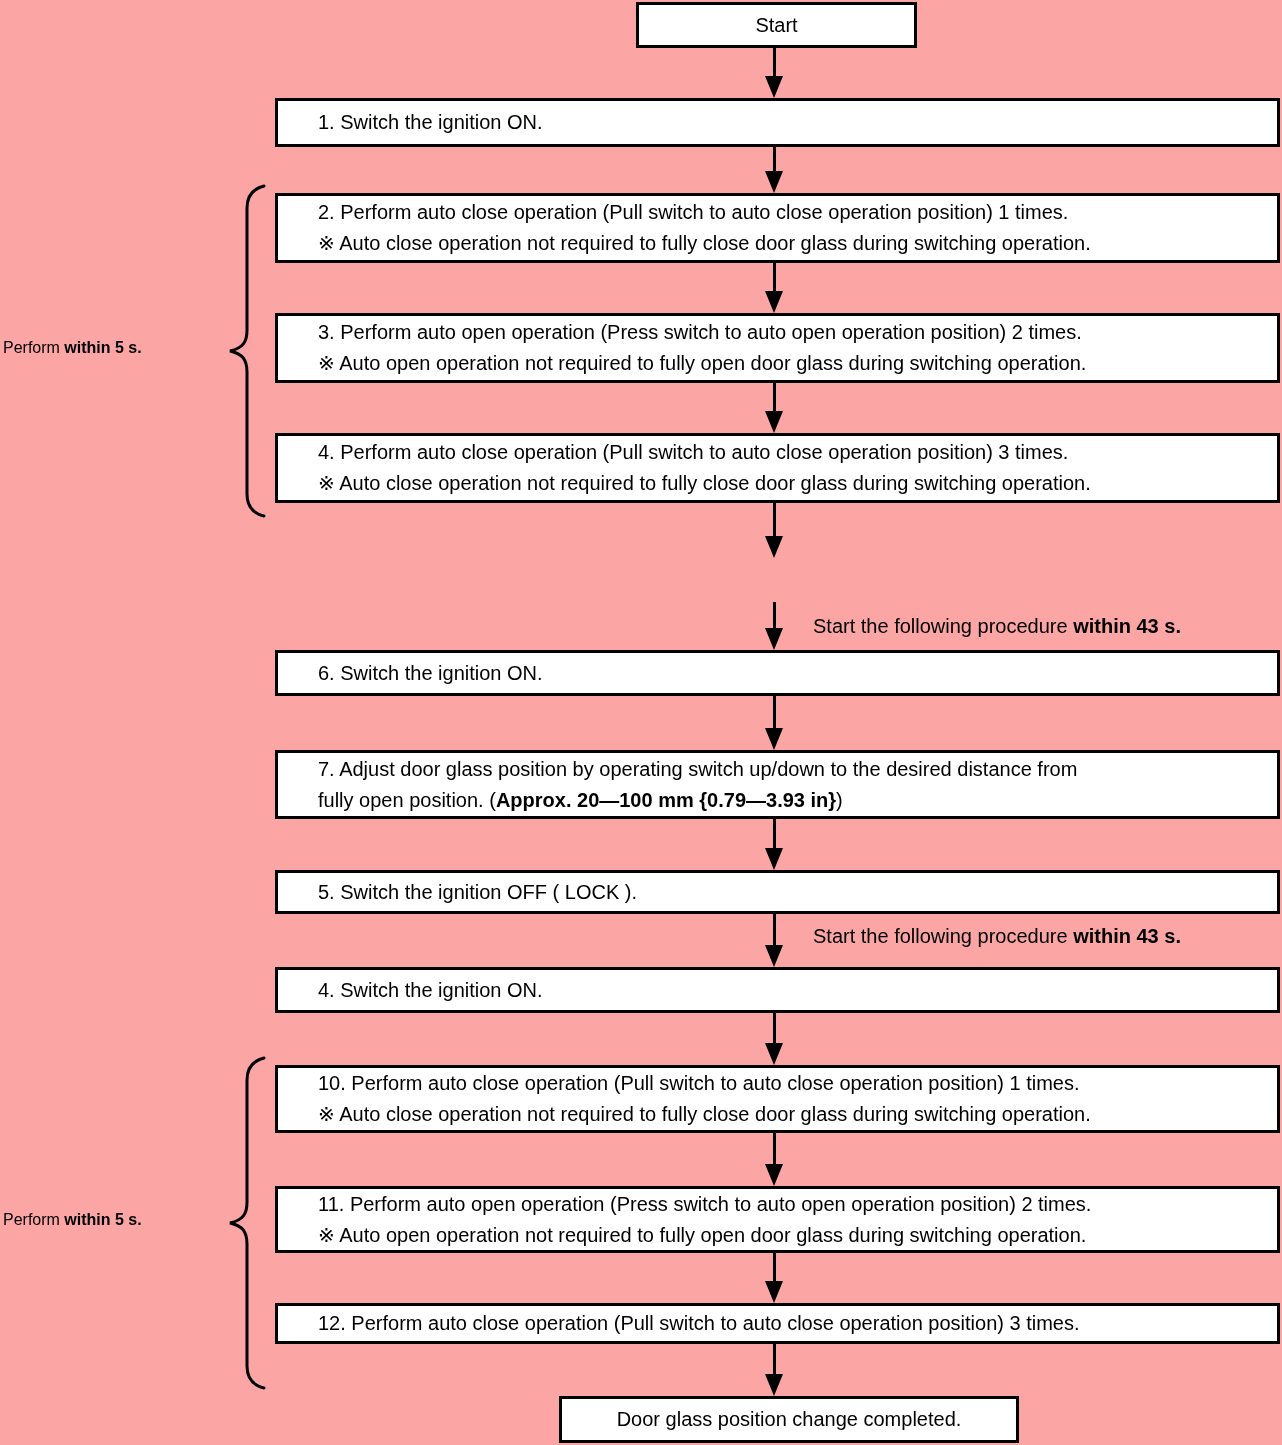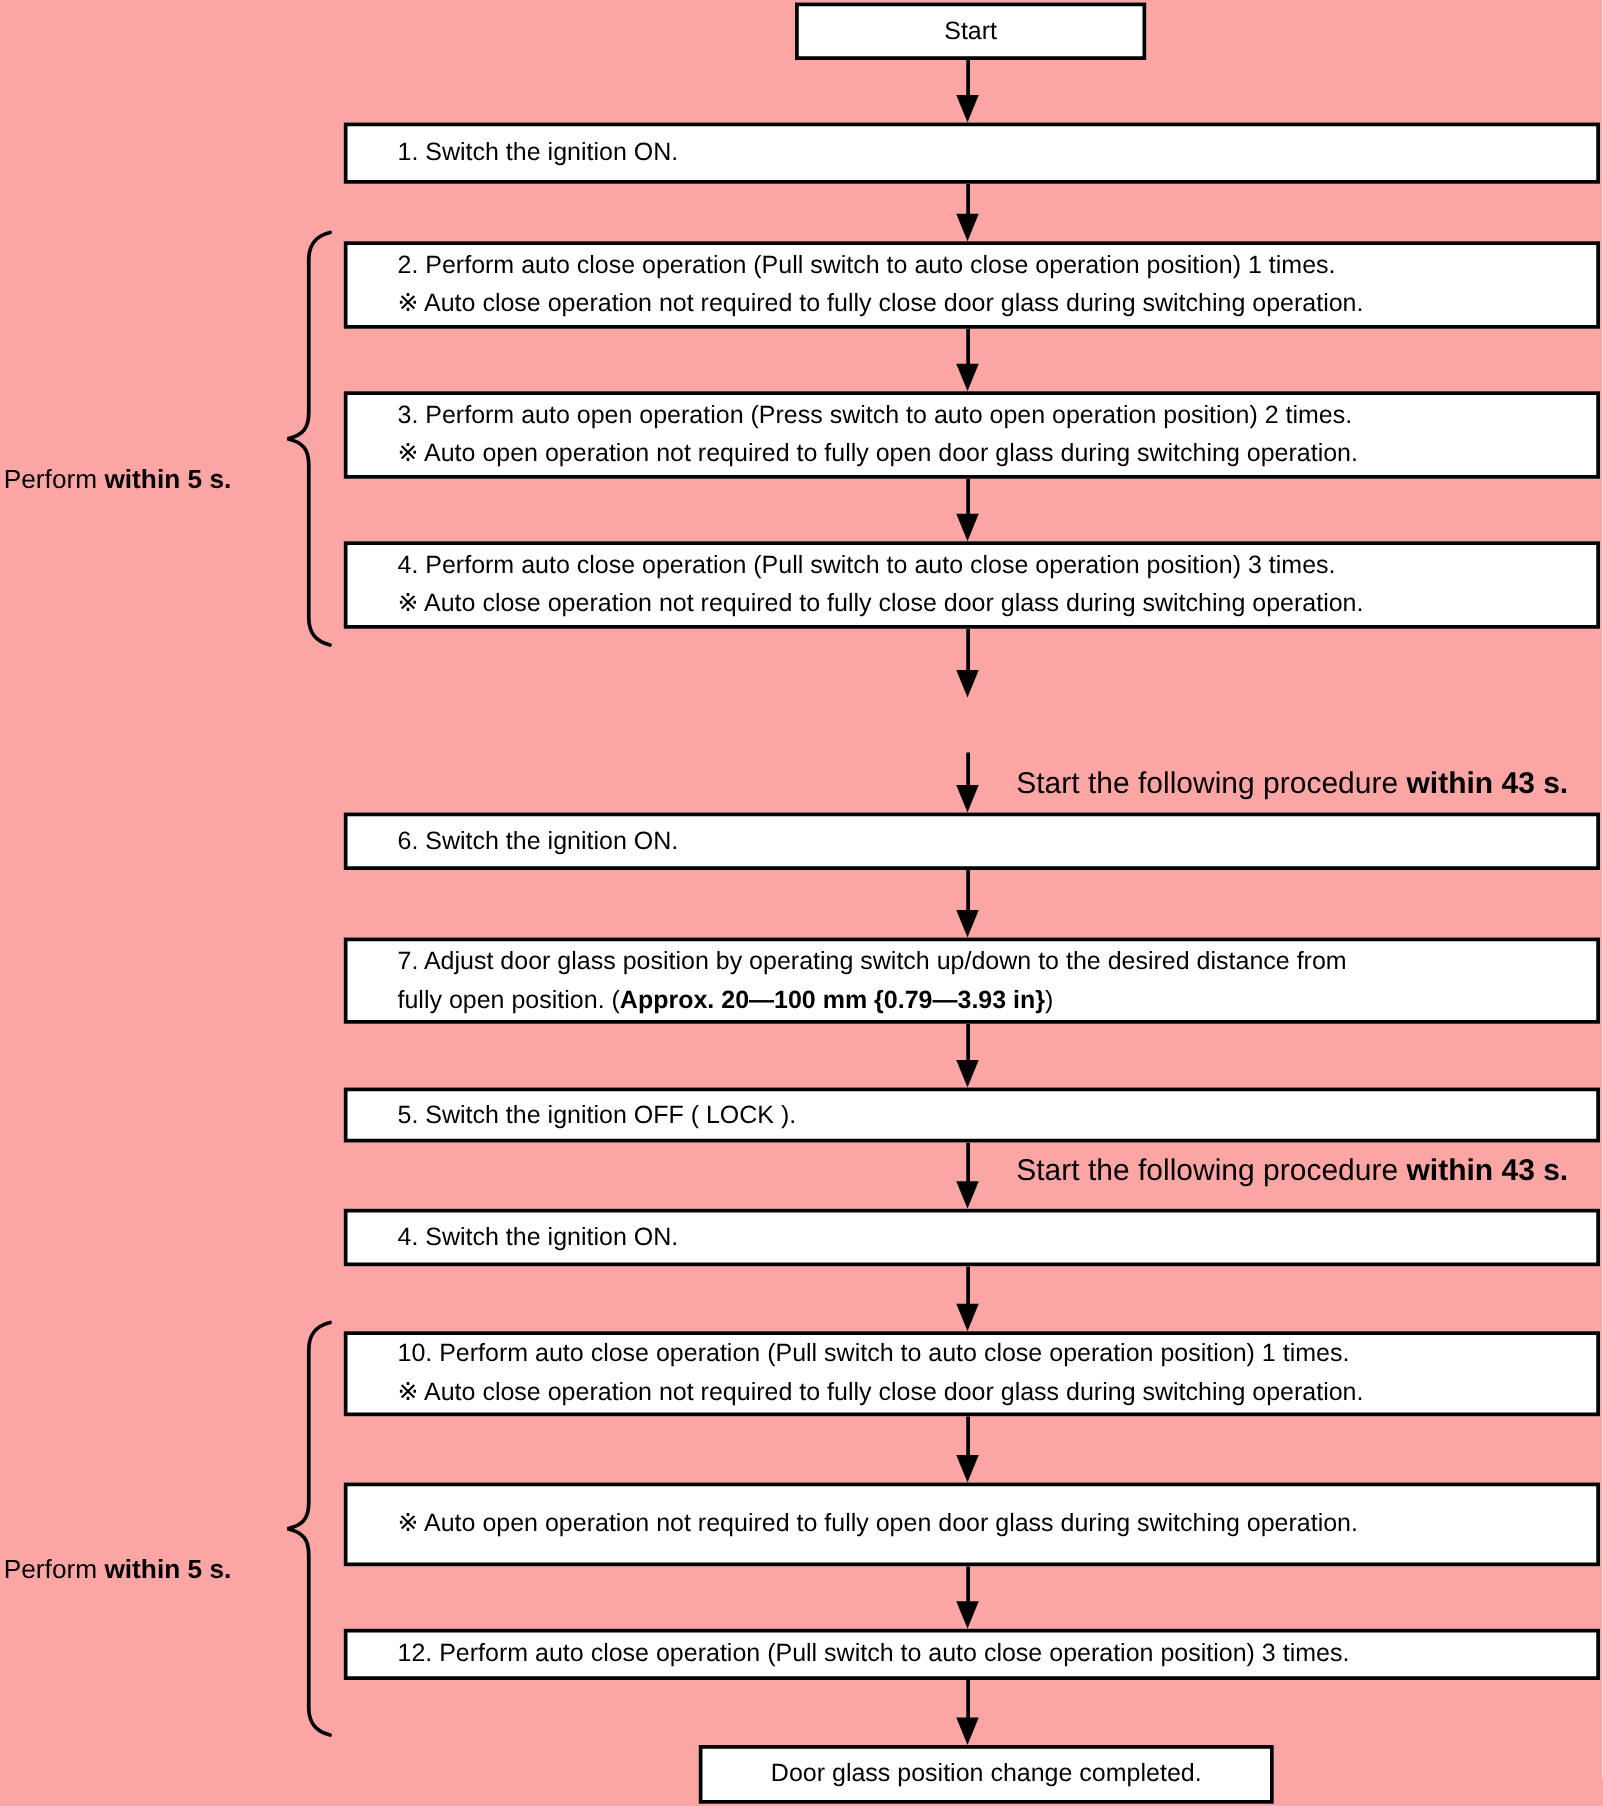--- a/index.html
+++ b/index.html
@@ -25,22 +25,22 @@
   .arrow .shaft{
     position:absolute;display:block;
     left:50%;margin-left:-1.5px;top:0;bottom:18px;width:3px;background:#000;
   }
   .arrow .head{
     position:absolute;display:block;bottom:0;left:0;width:0;height:0;
     border-left:9px solid transparent;border-right:9px solid transparent;
     border-top:22px solid #000;
   }
 
-  .side-label{position:absolute;left:3px;font-size:21px;line-height:24px;white-space:nowrap;margin-top:36px;}
-  .timing{position:absolute;left:813px;font-size:24px;line-height:23px;white-space:nowrap;}
+  .side-label{position:absolute;left:3px;font-size:16px;line-height:24px;white-space:nowrap;}
+  .timing{position:absolute;left:813px;font-size:20px;line-height:23px;white-space:nowrap;}
   .b{font-weight:700;}
   .brace{position:absolute;left:221px;}
 </style>
 </head>
 <body>
 
 <div id="stage">
 
   <div class="box center" style="left:636px;top:2px;width:281px;height:46px">
     <div class="line">Start</div>
@@ -135,20 +135,21 @@
   <div class="box" style="left:275px;top:967px;width:1005px;height:46px">
     <div class="line">4. Switch the ignition ON.</div>
   </div>
 
   <div class="box" style="left:275px;top:1065px;width:1005px;height:68px">
     <div class="line">10. Perform auto close operation (Pull switch to auto close operation position) 1 times.</div>
     <div class="line">※ Auto close operation not required to fully close door glass during switching operation.</div>
   </div>
 
   <div class="box" style="left:275px;top:1186px;width:1005px;height:67px">
+    <div class="line">11. Perform auto open operation (Press switch to auto open operation position) 2 times.</div>
     <div class="line">※ Auto open operation not required to fully open door glass during switching operation.</div>
   </div>
 
   <div class="box" style="left:275px;top:1303px;width:1005px;height:41px">
     <div class="line">12. Perform auto close operation (Pull switch to auto close operation position) 3 times.</div>
   </div>
 
   <div class="box center" style="left:559px;top:1396px;width:460px;height:47px">
     <div class="line">Door glass position change completed.</div>
   </div>

